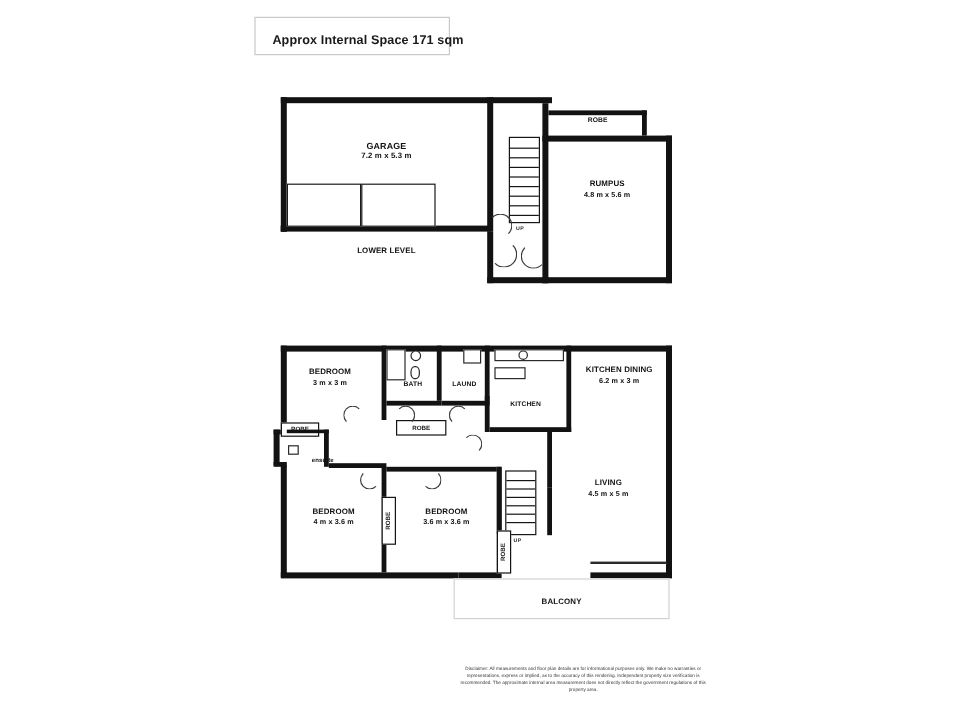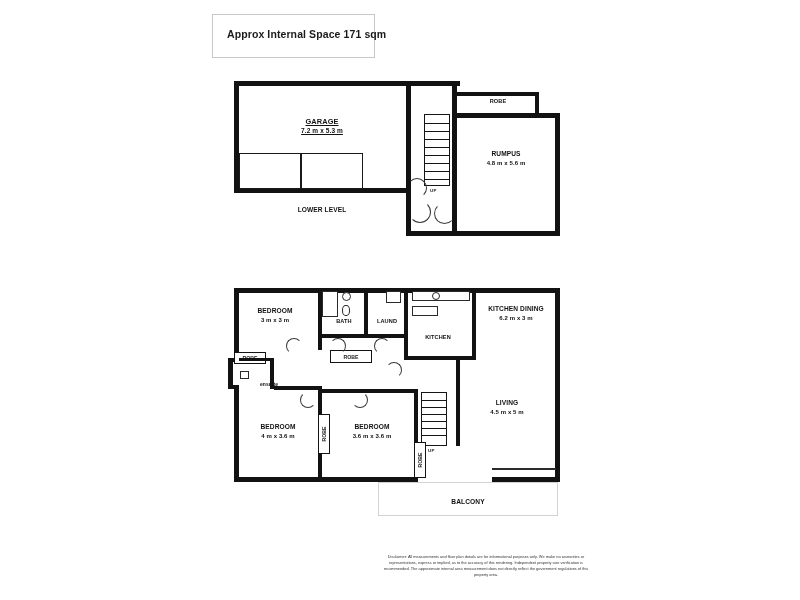--- a/index.html
+++ b/index.html
@@ -20,21 +20,21 @@
     left: 0; top: 0;
     width: 800px;
     height: 600px;
   }
   
   .title-box {
     position: absolute;
     left: 212px;
     top: 14px;
     width: 163px;
-    height: 44px;
+    height: 32px;
     border: 1px solid #c9c9c9;
     background: #ffffff;
     box-sizing: border-box;
   }
   .title-text {
     position: absolute;
     left: 14px;
     top: 13px;
     font-size: 10.5px;
     font-weight: bold;
@@ -208,21 +208,21 @@
     <div class="swing bl" style="left:434px;top:203px;width:21px;height:21px;"></div>
 
     <div class="wall" style="left:452px;top:113px;width:108px;height:5px;"></div>
     <div class="wall" style="left:555px;top:113px;width:5px;height:123px;"></div>
     <div class="wall" style="left:452px;top:231px;width:108px;height:5px;"></div>
 
     <div class="wall" style="left:457px;top:92px;width:82px;height:4px;"></div>
     <div class="wall" style="left:535px;top:92px;width:4px;height:21px;"></div>
     <div class="lbl small" style="left:468px;top:98px;width:60px;">ROBE</div>
 
-    <div class="lbl big" style="left:272px;top:117px;width:100px;text-decoration:underline;">
+    <div class="lbl big" style="left:272px;top:117px;width:100px;">
       <span>GARAGE</span>
       <span class="sub">7.2 m x 5.3 m</span>
     </div>
     <div class="lbl" style="left:456px;top:150px;width:100px;">
       <span>RUMPUS</span>
       <span class="sub">4.8 m x 5.6 m</span>
     </div>
     <div class="lbl" style="left:252px;top:206px;width:140px;">LOWER LEVEL</div>
 
   </div>

